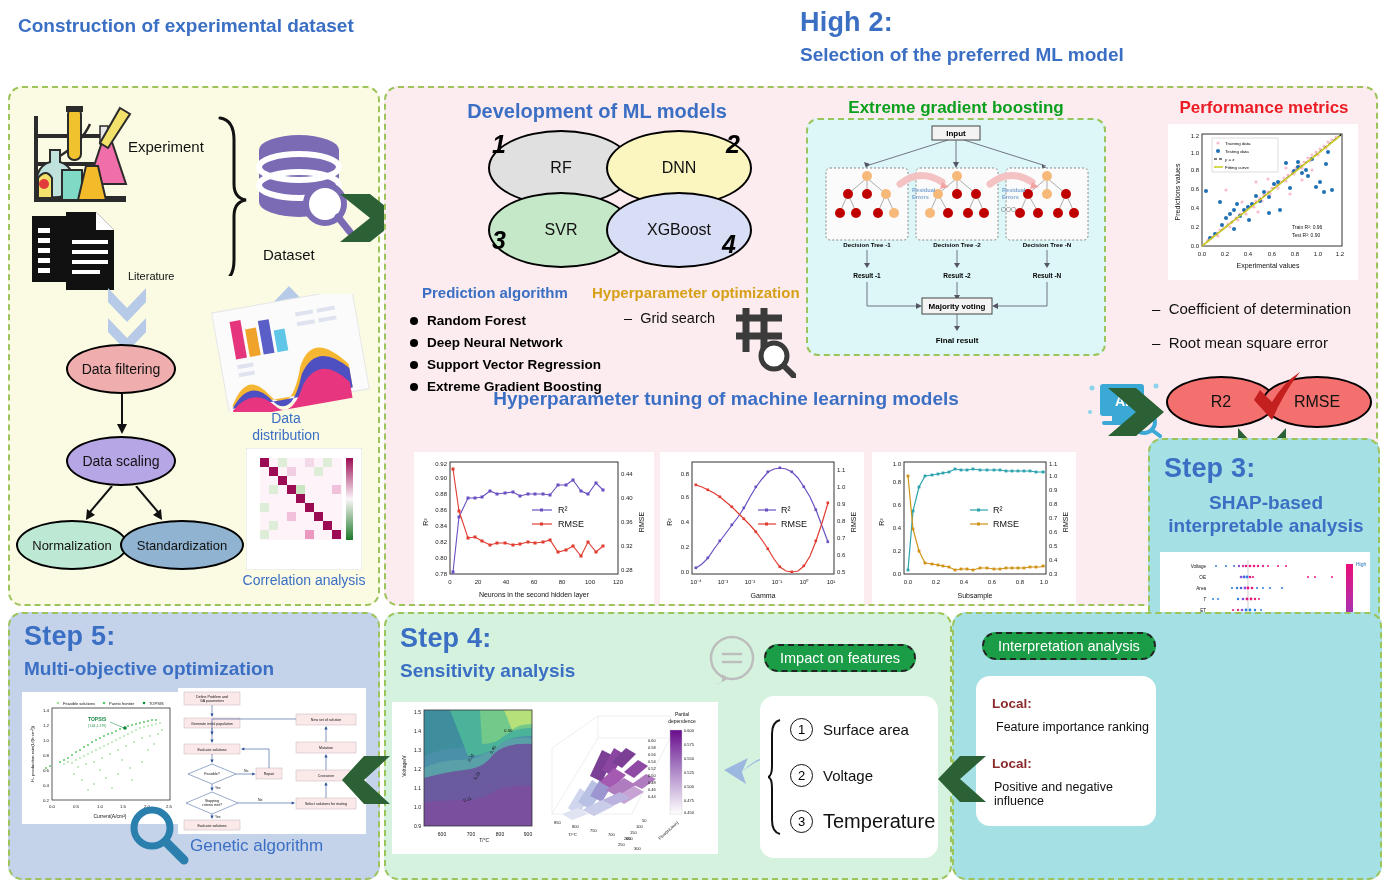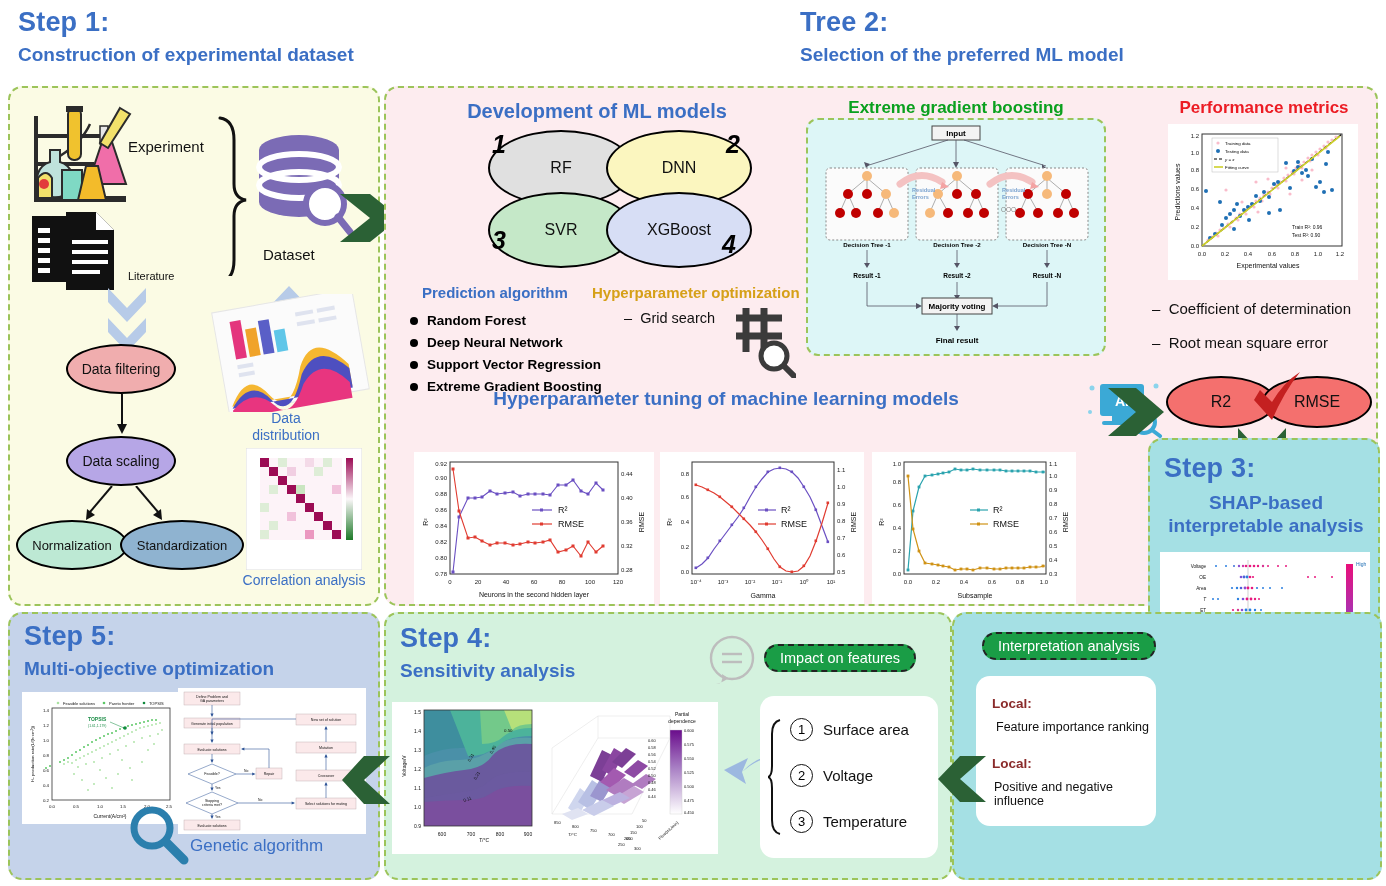--- a/index.html
+++ b/index.html
@@ -48,26 +48,25 @@
 
   .num-circle { width:23px; height:23px; border:1.6px solid #111; border-radius:50%;
                 display:flex; align-items:center; justify-content:center; font-size:13px; }
 </style>
 </head>
 <body>
 
 <div class="stage">
 
   <div class="abs step-head" style="left:18px;top:8px;">
-    <div class="l1">Step 1:</div>
     <div class="l2" style="margin-top:8px;">Construction of experimental dataset</div>
   </div>
 
   <div class="abs step-head" style="left:800px;top:8px;">
-    <div class="l1">Tree 2:</div>
+    <div class="l1">High 2:</div>
     <div class="l2" style="margin-top:8px;">Selection  of the preferred ML model</div>
   </div>
 
   <div class="panel" id="p-step1">
 
     <svg class="abs" style="left:10px;top:16px;" width="130" height="108" viewBox="0 0 130 108">
       <rect x="14" y="12" width="4" height="86" fill="#2b2b2b"></rect>
       <rect x="14" y="92" width="92" height="6" fill="#2b2b2b"></rect>
       <rect x="14" y="30" width="74" height="4" fill="#2b2b2b"></rect>
       <rect x="14" y="58" width="60" height="4" fill="#2b2b2b"></rect>
@@ -1127,21 +1126,21 @@
       <div class="abs" style="left:30px;top:22px;display:flex;align-items:center;gap:10px;">
         <div class="num-circle">1</div>
         <div style="font-size:15px;color:#111;">Surface area</div>
       </div>
       <div class="abs" style="left:30px;top:68px;display:flex;align-items:center;gap:10px;">
         <div class="num-circle">2</div>
         <div style="font-size:15px;color:#111;">Voltage</div>
       </div>
       <div class="abs" style="left:30px;top:114px;display:flex;align-items:center;gap:10px;">
         <div class="num-circle">3</div>
-        <div style="font-size:15px;color:#111;">Temperature</div>
+        <div style="font-size:20px;color:#111;">Temperature</div>
       </div>
     </div>
   </div>
 
   <svg class="abs" style="left:938px;top:754px;" width="50" height="50" viewBox="0 0 50 50">
     <path d="M48 2 l-26 23 l26 23 l-26 0 l-22 -23 l22 -23 z" fill="#2b6135"></path>
   </svg>
 
   <div class="panel" id="p-step5">
     <div class="abs step-head" style="left:14px;top:8px;">

